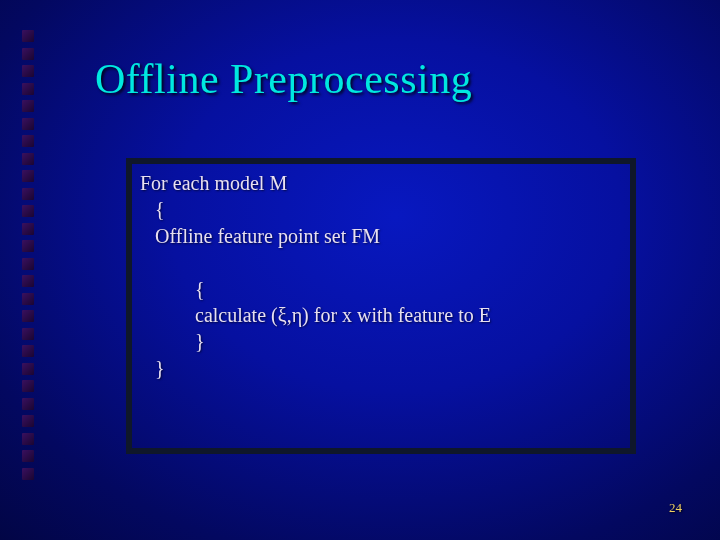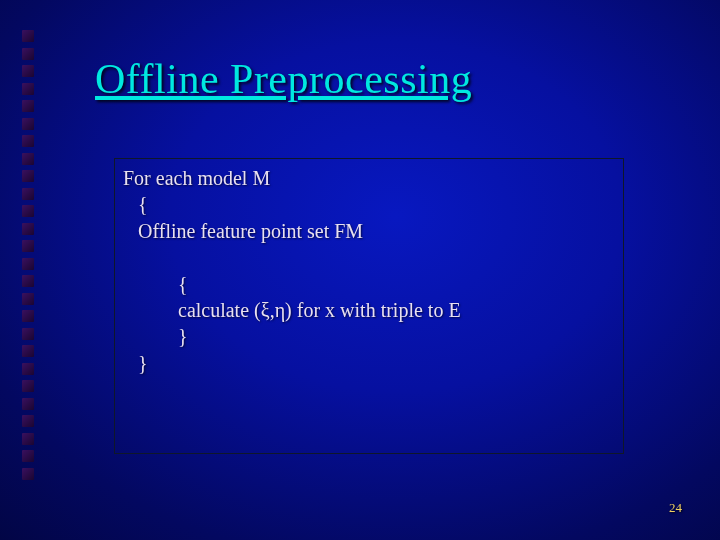--- a/index.html
+++ b/index.html
@@ -26,29 +26,28 @@
   }
   .title {
     position: absolute;
     left: 95px;
     top: 55px;
     color: #00e8e0;
     font-size: 42px;
     font-weight: normal;
     text-shadow: 2px 2px 3px rgba(0,0,0,0.8);
     letter-spacing: 0.5px;
-    text-decoration: underline;
   }
   .code-box {
     position: absolute;
-    left: 114px;
+    left: 126px;
     top: 158px;
     width: 510px;
     height: 296px;
-    border: 1px solid #0f172a;
+    border: 6px solid #0f172a;
     padding: 6px 8px 6px 8px;
   }
   .code-line {
     color: #e8e0f0;
     font-size: 20px;
     line-height: 1.32;
     white-space: pre;
     text-shadow: 1px 1px 2px rgba(0,0,0,0.6);
   }
   .page-num {
@@ -93,18 +92,18 @@
   </div>
 
 <h1 class="title">Offline Preprocessing</h1>
 
 <div class="code-box">
     <div class="code-line">For each model M</div>
     <div class="code-line">   {</div>
     <div class="code-line">   Offline feature point set FM</div>
     <div class="code-line">&nbsp;</div>
     <div class="code-line">           {</div>
-    <div class="code-line">           calculate (ξ,η) for x with triple to E</div>
+    <div class="code-line">           calculate (ξ,η) for x with feature to E</div>
     <div class="code-line">           }</div>
     <div class="code-line">   }</div>
   </div>
 
 <div class="page-num">24</div>
 
 </body></html>

